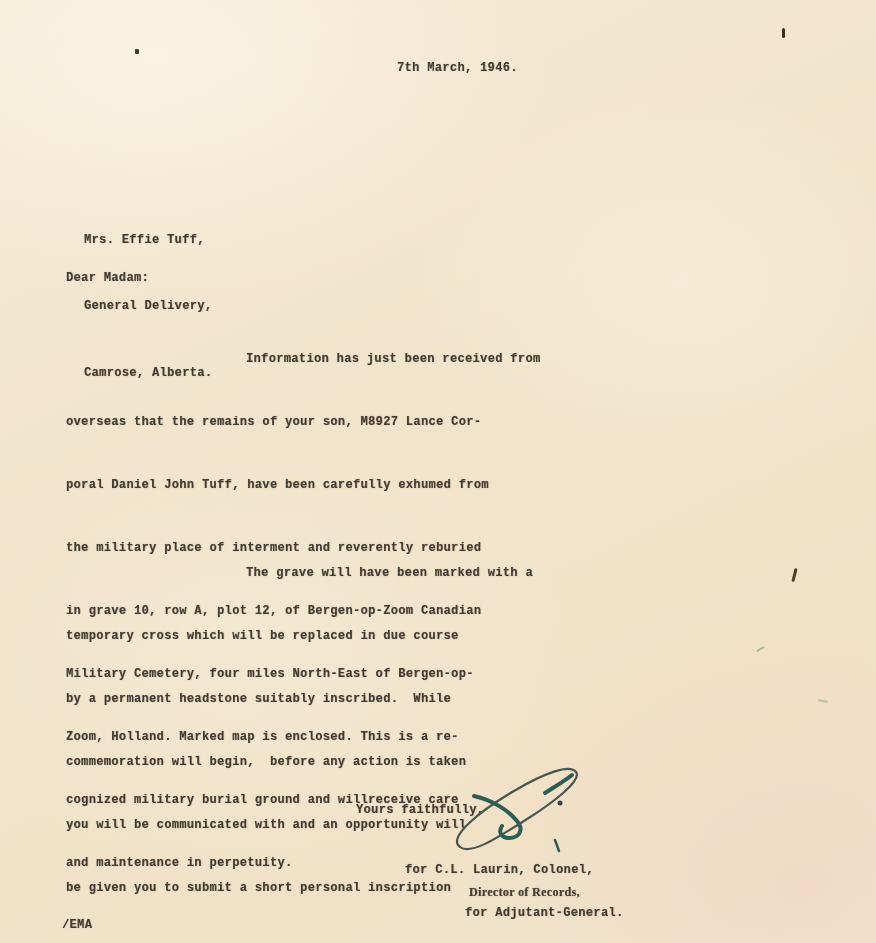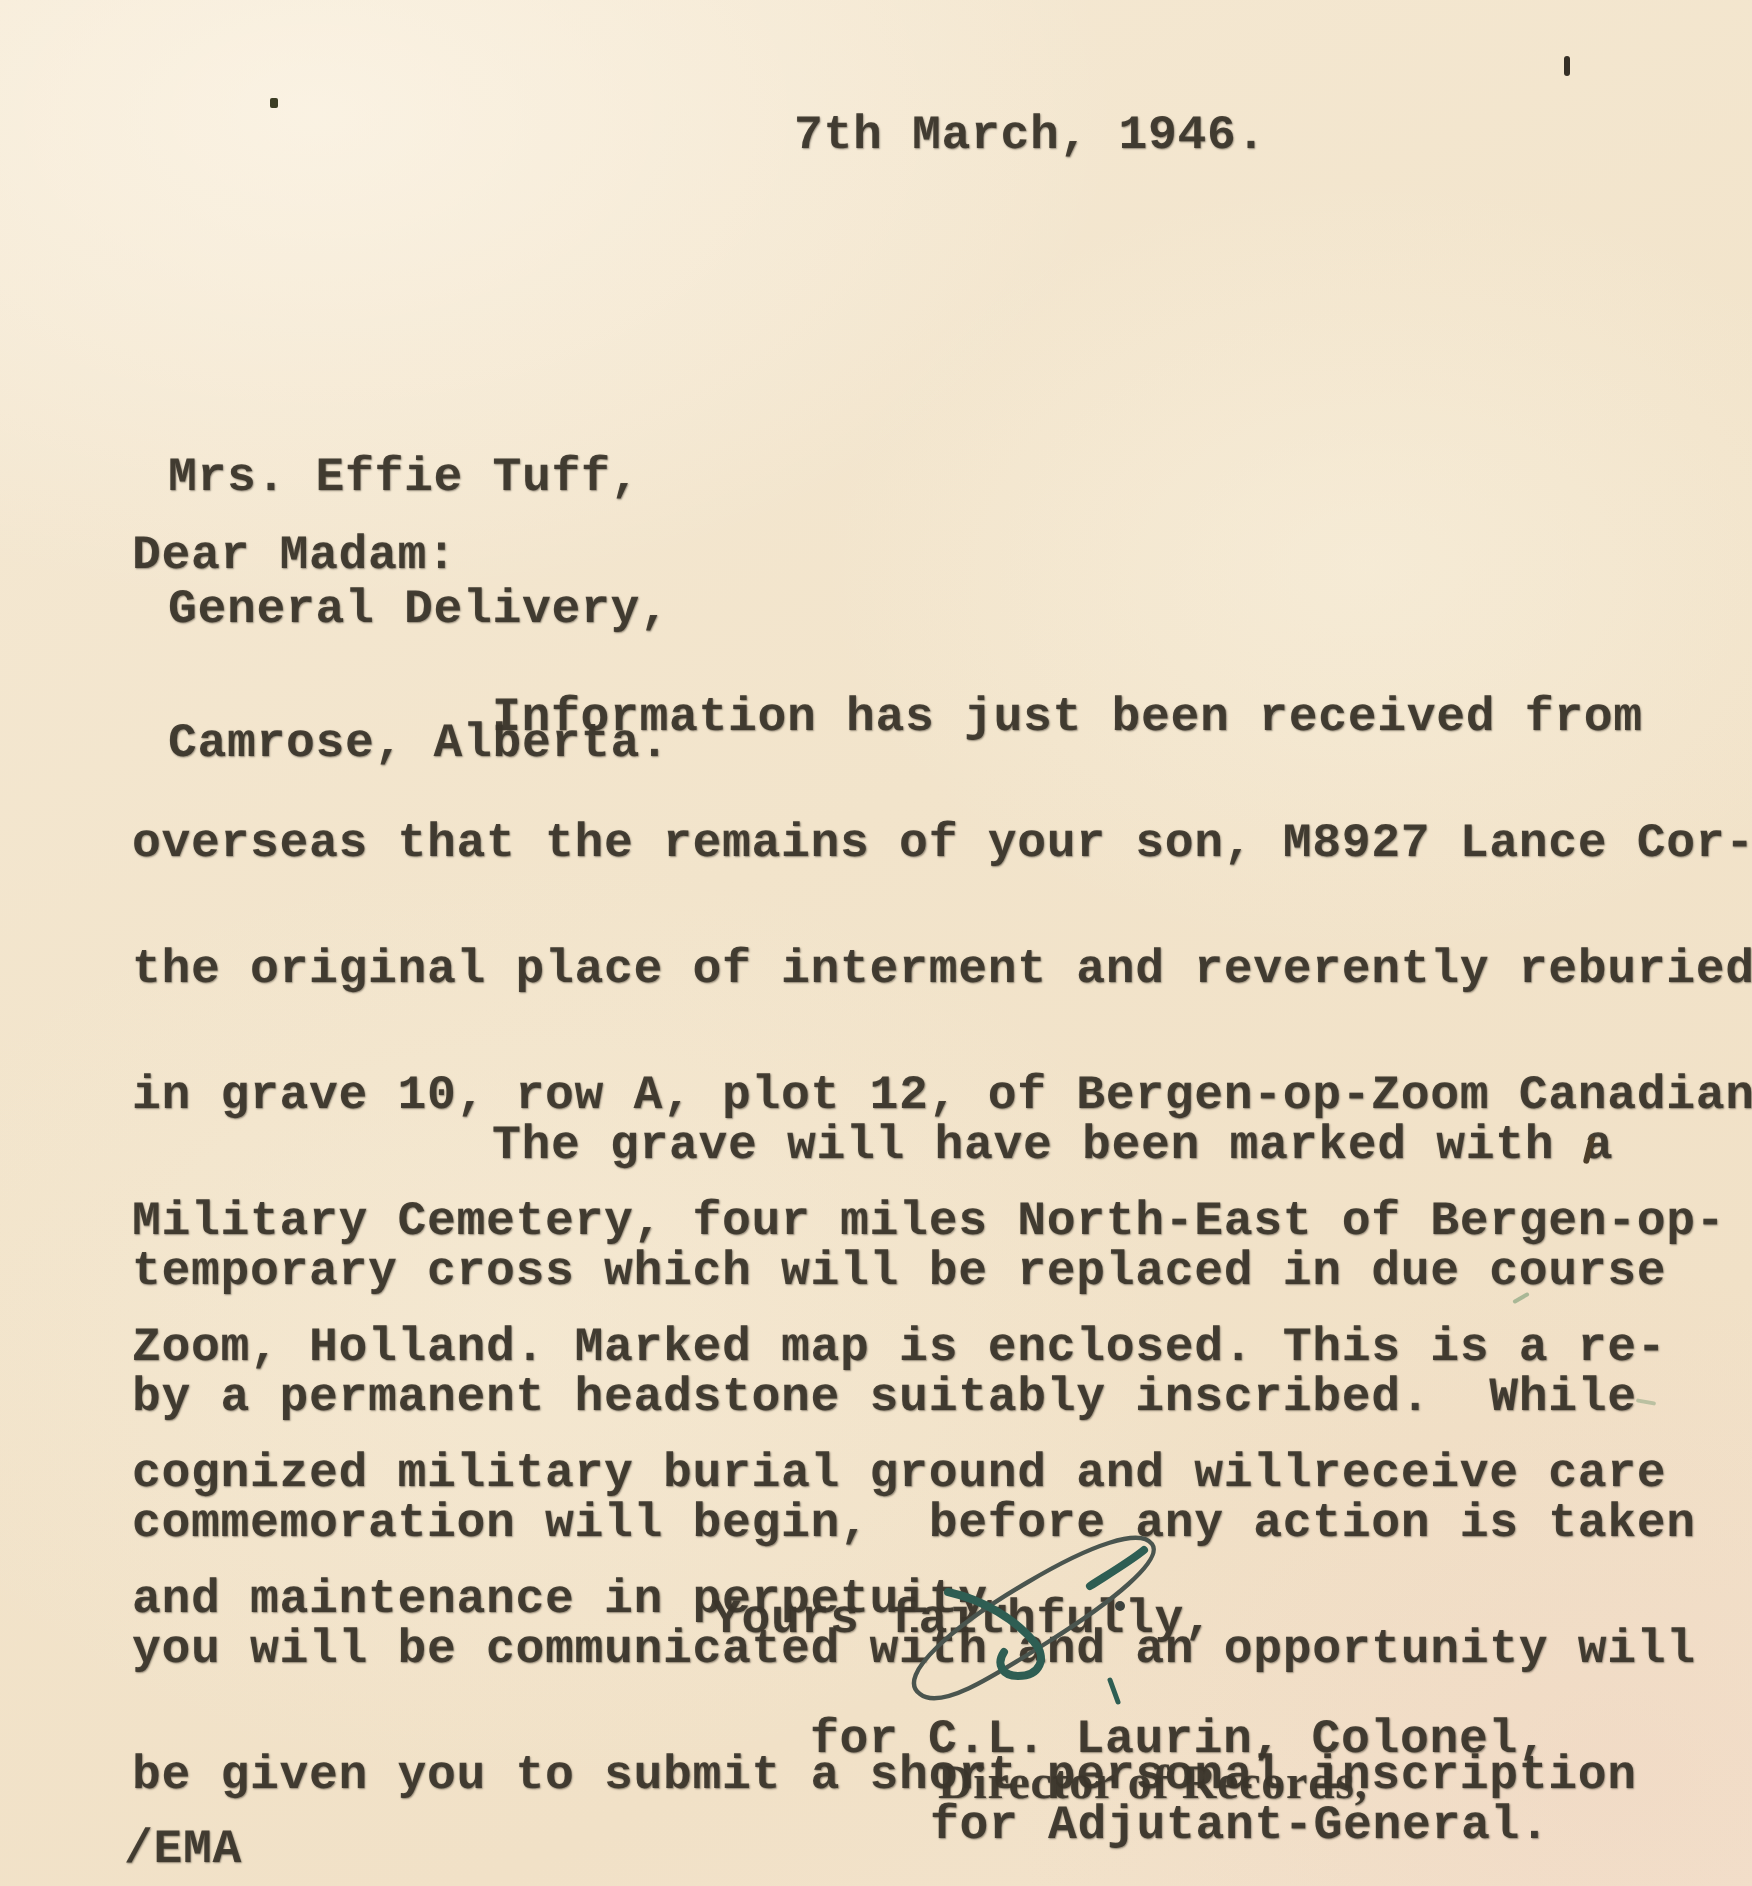--- a/index.html
+++ b/index.html
@@ -14,21 +14,21 @@
       radial-gradient(ellipse 620px 380px at 18% 6%, rgba(255,250,240,0.55), rgba(255,250,240,0) 65%),
       radial-gradient(ellipse 500px 420px at 92% 94%, rgba(238,205,188,0.35), rgba(238,205,188,0) 60%),
       radial-gradient(ellipse 420px 300px at 78% 30%, rgba(250,243,226,0.45), rgba(250,243,226,0) 65%),
       radial-gradient(ellipse 520px 360px at 30% 70%, rgba(248,239,220,0.40), rgba(248,239,220,0) 65%),
       linear-gradient(155deg, #f5e9d4 0%, #f2e4cb 45%, #f1e1c7 78%, #f3e3cd 100%);
   }
 
   .txt {
     position: absolute;
     color: rgba(58, 52, 42, 0.92);
-    font-size: 24px;
+    font-size: 12px;
     font-weight: bold;
     letter-spacing: 0.35px;
     line-height: 21px;
     white-space: pre;
     text-shadow: 0.4px 0.4px 0.9px rgba(63, 56, 45, 0.55);
   }
 
   .para .line { white-space: pre; }
   .para .line.indent { padding-left: 180px; }
 
@@ -69,21 +69,22 @@
     <div class="line">Mrs. Effie Tuff,</div>
     <div class="line">General Delivery,</div>
     <div class="line">Camrose, Alberta.</div>
   </div>
 
   <div class="txt salutation-line">Dear Madam:</div>
 
   <div class="txt para para-1">
     <div class="line indent">Information has just been received from</div>
     <div class="line">overseas that the remains of your son, M8927 Lance Cor-</div>
-    <div class="line">the original place of interment and reverently reburied</div>
+    <div class="line">poral Daniel John Tuff, have been carefully exhumed from</div>
+    <div class="line">the military place of interment and reverently reburied</div>
     <div class="line">in grave 10, row A, plot 12, of Bergen-op-Zoom Canadian</div>
     <div class="line">Military Cemetery, four miles North-East of Bergen-op-</div>
     <div class="line">Zoom, Holland. Marked map is enclosed. This is a re-</div>
     <div class="line">cognized military burial ground and willreceive care</div>
     <div class="line">and maintenance in perpetuity.</div>
   </div>
 
   <div class="txt para para-2">
     <div class="line indent">The grave will have been marked with a</div>
     <div class="line">temporary cross which will be replaced in due course</div>

